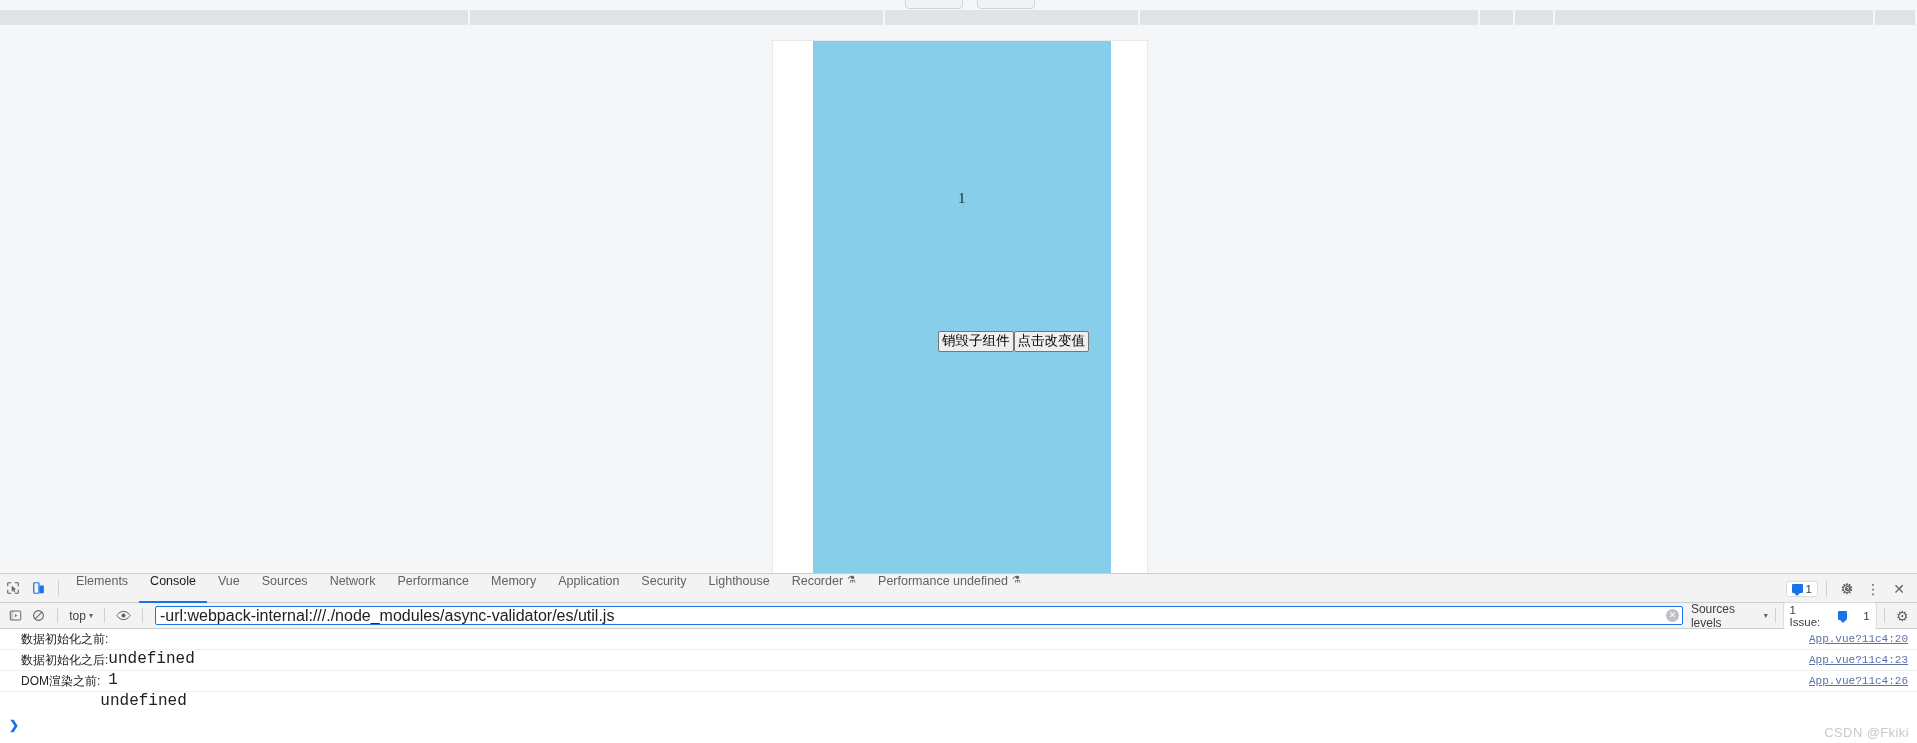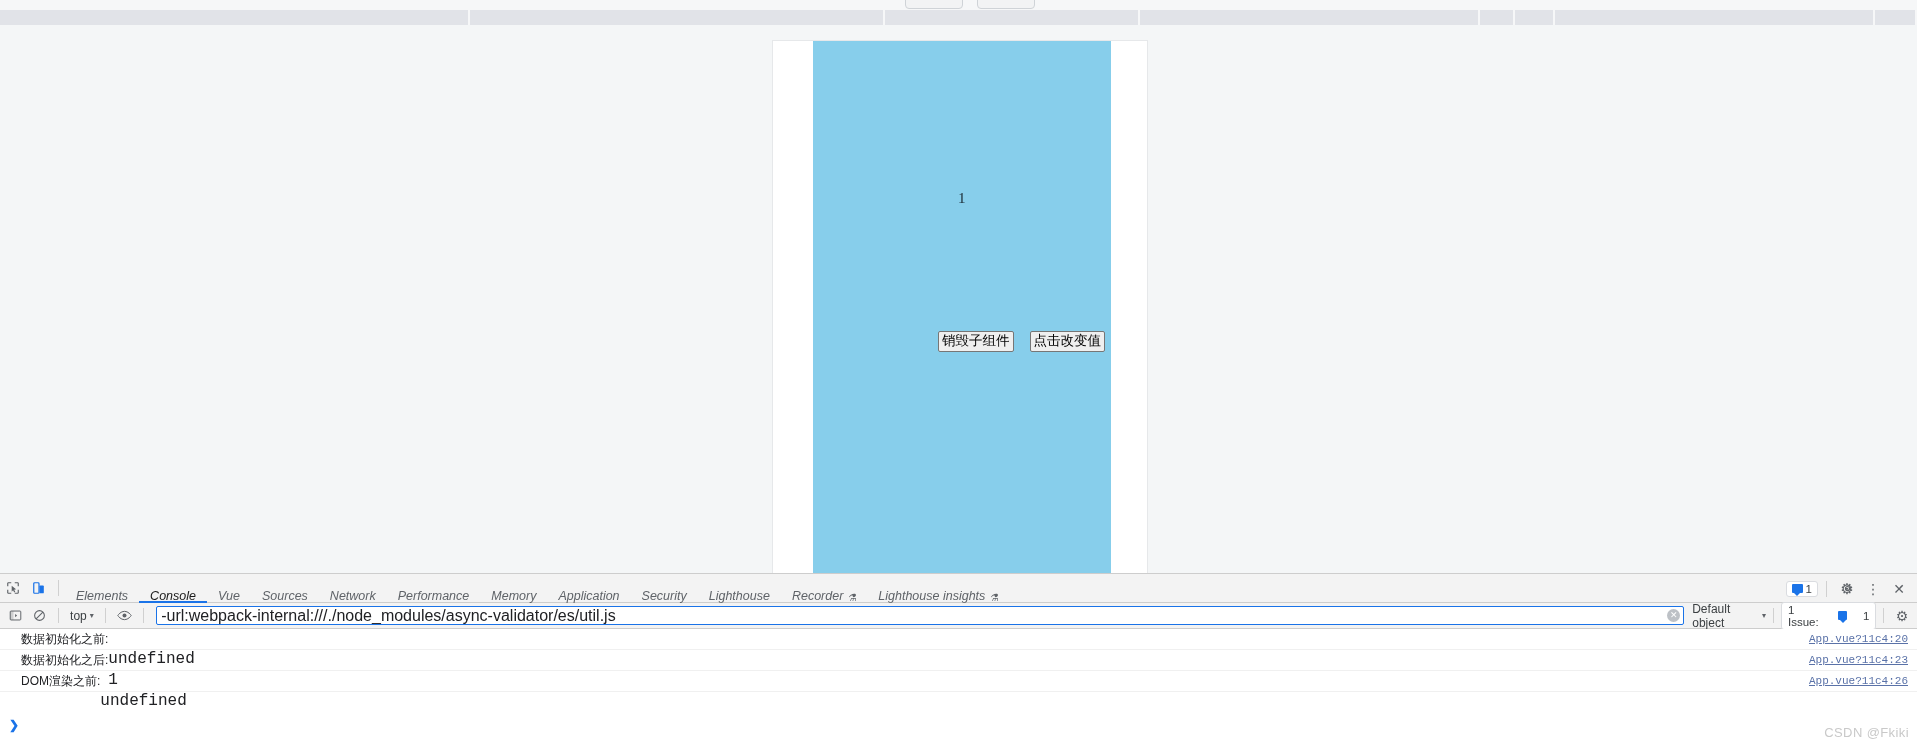--- a/index.html
+++ b/index.html
@@ -61,21 +61,21 @@
     font-family: "Liberation Sans", sans-serif;
     font-size: 13.5px; line-height: 1;
     color: #000000;
     background: #efefef;
     border: 1px solid #767676;
     border-radius: 2px;
     padding: 2px 3px 3px 3px;
     cursor: default;
     white-space: nowrap;
   }
-  .page-btn + .page-btn { margin-left: 16px; }
+  .page-btn + .page-btn { margin-left: 0px; }
 
   
   .devtools {
     position: absolute; left: 0; top: 573px; width: 1917px; height: 170px;
     background: #ffffff;
     border-top: 1px solid #cdcdcd;
     font-family: "Liberation Sans", sans-serif;
   }
 
   
@@ -90,23 +90,23 @@
     display: flex; align-items: center; justify-content: center;
     color: #5f6368; cursor: default;
   }
   .dt-tool-icon.active { color: #1a73e8; }
   .dt-sep {
     width: 1px; height: 16px; background: #d0d0d0; margin: 0 6px;
   }
   .dt-tab {
     position: relative;
     height: 29px; padding: 0 11px;
-    display: flex; align-items: flex-end; gap: 4px;
+    display: flex; align-items: flex-start; gap: 4px;
     font-size: 12.5px; color: #5f6368;
-    cursor: default; white-space: nowrap; font-style: italic;
+    cursor: default; white-space: nowrap;
   }
   .dt-tab.selected { color: #1a1a1a; }
   .dt-tab.selected::after {
     content: ""; position: absolute; left: 0; right: 0; bottom: 0;
     height: 2px; background: #1a73e8;
   }
   .dt-flask { font-size: 10px; color: #5f6368; }
 
   .dt-tabbar-right {
     position: absolute; right: 6px; top: 0; height: 29px;
@@ -295,21 +295,21 @@
             <span>Security</span>
           </div>
           <div class="dt-tab">
             <span>Lighthouse</span>
           </div>
           <div class="dt-tab">
             <span>Recorder</span>
             <span class="dt-flask">⚗</span>
           </div>
           <div class="dt-tab">
-            <span>Lighthouse insights</span>
+            <span>Performance undefined</span>
             <span class="dt-flask">⚗</span>
           </div>
         </div>
 
       <div class="dt-tabbar-right">
         <div class="msg-badge">
           <span class="chat-glyph"></span>
           <span>1</span>
         </div>
         <div class="dt-sep"></div>
@@ -353,21 +353,21 @@
         </svg>
       </div>
       <div class="vsep"></div>
 
       <div class="filter-input-wrap">
         <input class="filter-input" id="filter-input" type="text" placeholder="Filter" value="-url:webpack-internal:///./node_modules/async-validator/es/util.js" style="">
         <div class="clear-x">✕</div>
       </div>
 
       <div class="levels-select">
-        <span>Default object</span>
+        <span>Sources levels</span>
         <span class="caret">▾</span>
       </div>
       <div class="vsep"></div>
       <div class="issues-pill">
         <span>1 Issue:</span>
         <span class="chat-glyph"></span>
         <span>1</span>
       </div>
       <div class="vsep"></div>
       <div class="icon-btn">⚙</div>

